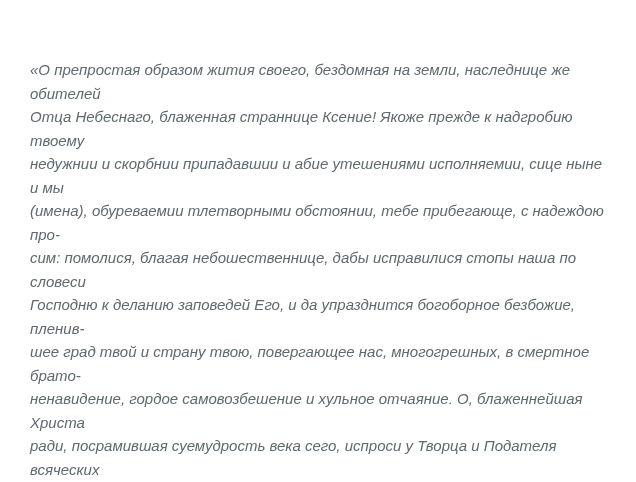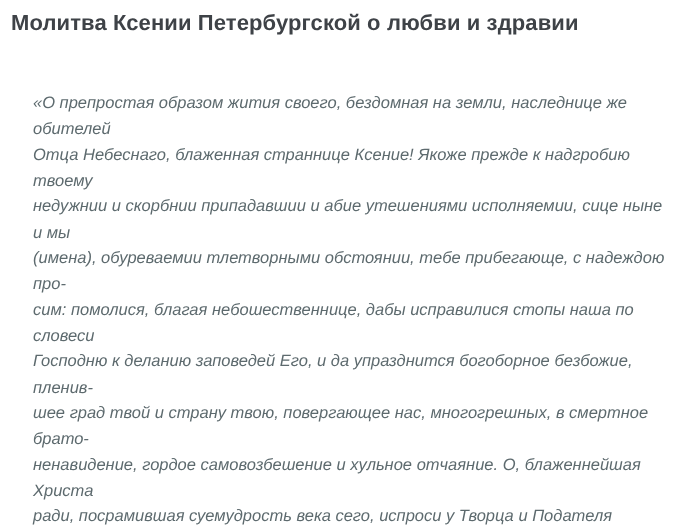--- a/index.html
+++ b/index.html
@@ -42,21 +42,20 @@
     font-size: 15px;
     line-height: 23.5px;
     color: var(--body-text-color);
     white-space: pre-line; 
   }
 </style>
 </head>
 <body>
 
 <main class="article">
-  <h1 class="page-title">Молитва Ксении Петербургской о любви и здравии</h1>
   <blockquote class="prayer-blockquote">
     <p class="prayer-text">«О препростая образом жития своего, бездомная на земли, наследнице же обителей
 Отца Небеснаго, блаженная страннице Ксение! Якоже прежде к надгробию твоему
 недужнии и скорбнии припадавшии и абие утешениями исполняемии, сице ныне и мы
 (имена), обуреваемии тлетворными обстоянии, тебе прибегающе, с надеждою про-
 сим: помолися, благая небошественнице, дабы исправилися стопы наша по словеси
 Господню к деланию заповедей Его, и да упразднится богоборное безбожие, пленив-
 шее град твой и страну твою, повергающее нас, многогрешных, в смертное брато-
 ненавидение, гордое самовозбешение и хульное отчаяние. О, блаженнейшая Христа
 ради, посрамившая суемудрость века сего, испроси у Творца и Подателя всяческих

